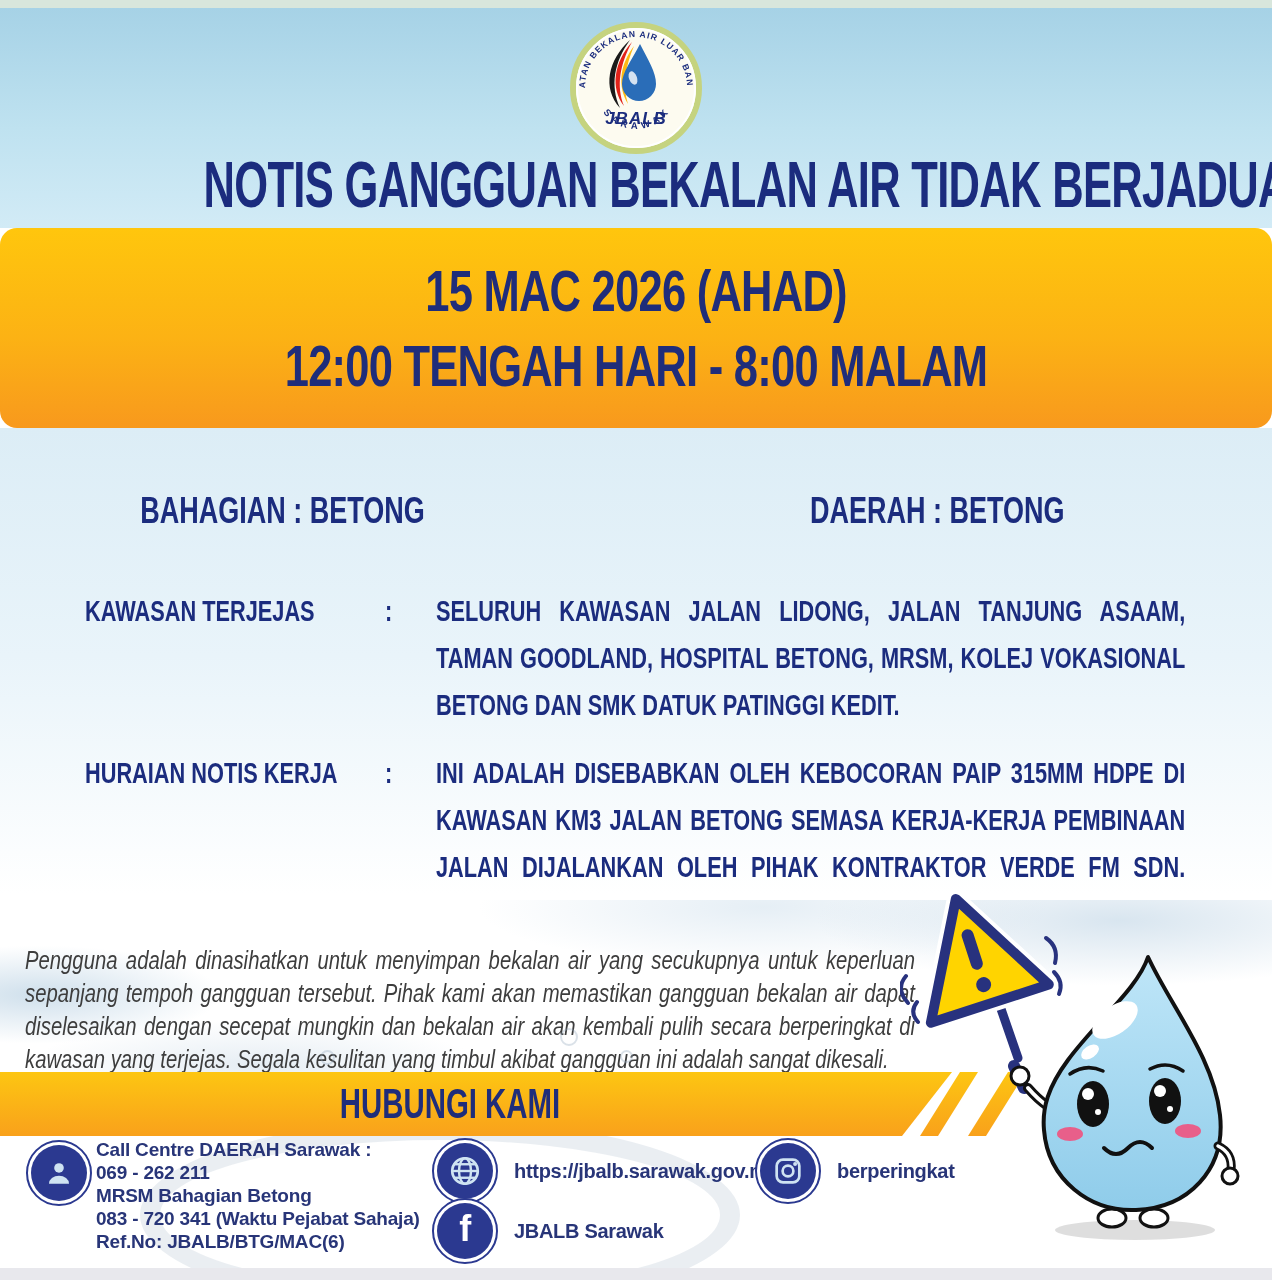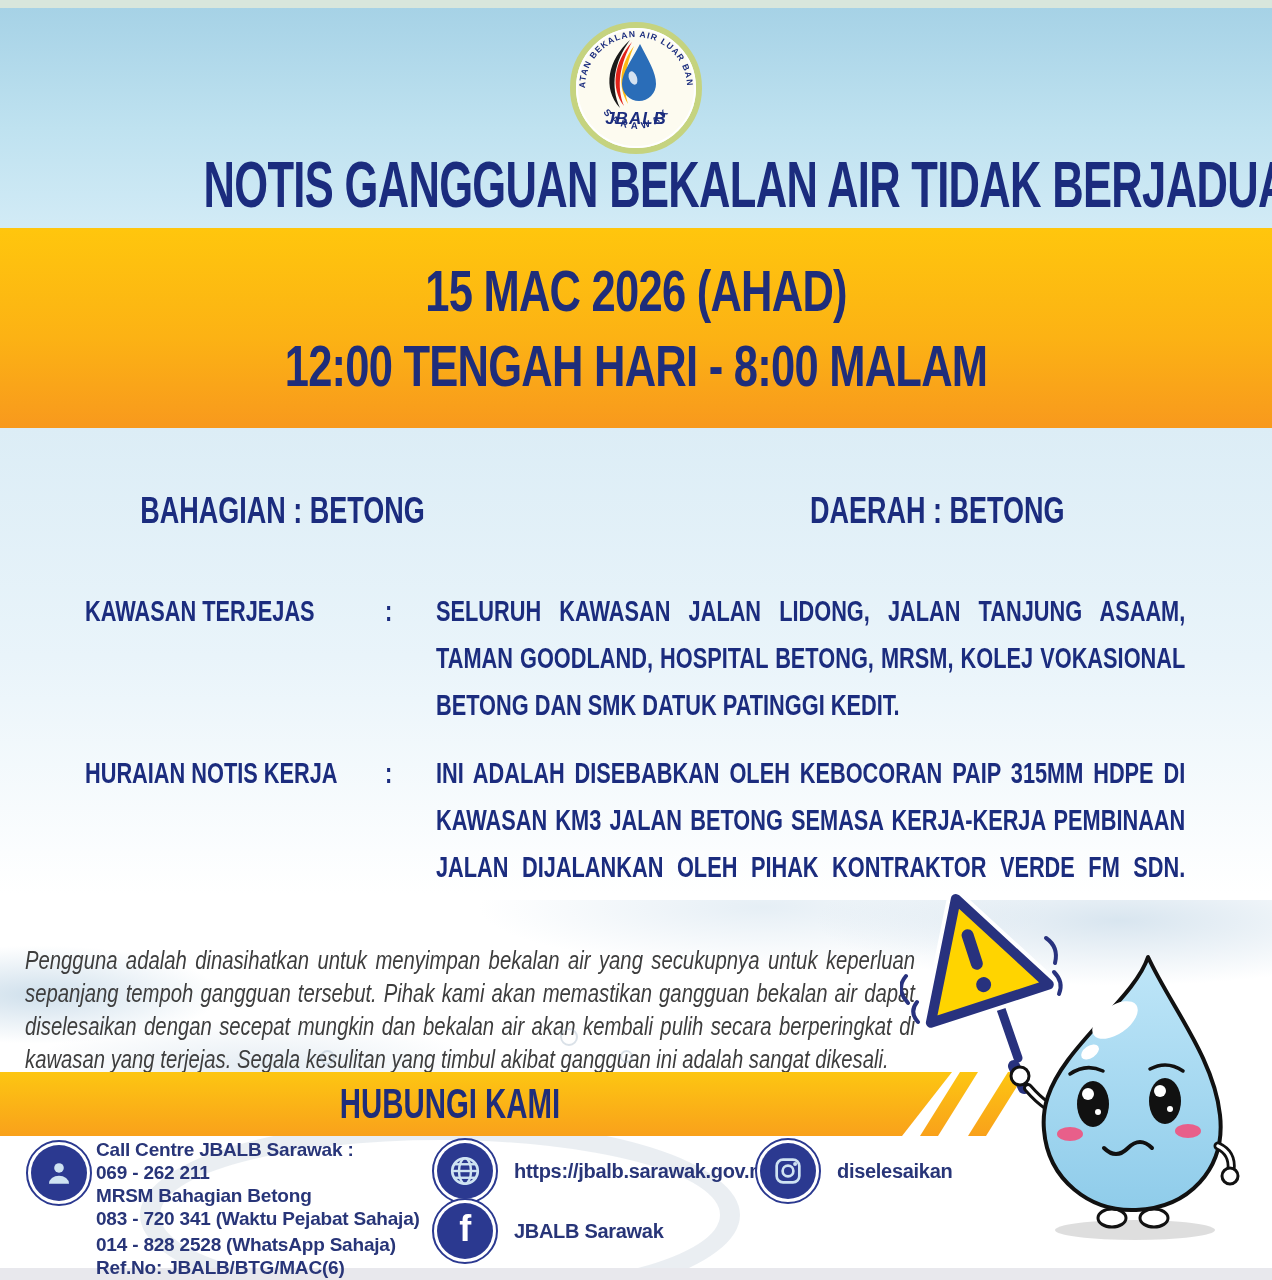--- a/index.html
+++ b/index.html
@@ -15,21 +15,21 @@
   .main-title{
     position:absolute;top:148px;left:0;width:1272px;text-align:center;
     font-size:64px;font-weight:bold;color:#1b2c7e;letter-spacing:-1px;
     transform:scaleX(0.68);transform-origin:center top;white-space:nowrap;
   }
   
   .schedule{
     position:absolute;top:228px;left:0;width:100%;height:200px;
     background:linear-gradient(180deg,#ffc60d 0%,#fcb214 55%,#f8991d 100%);
     color:#1f2d7a;font-weight:bold;text-align:center;
-    display:flex;flex-direction:column;justify-content:center;gap:8px;
+    display:flex;flex-direction:column;justify-content:center;gap:8px;border-radius:17px;
   }
   .schedule .line{font-size:58px;transform:scaleX(0.75);transform-origin:center;white-space:nowrap;letter-spacing:-1px;}
   
   .content{
     position:absolute;top:428px;left:0;width:100%;height:507px;
     background:linear-gradient(180deg,#dcedf6 0%,#e9f4fa 45%,#ffffff 92%);
     color:#1b2c7e;
   }
   .region-row{position:absolute;top:62px;left:0;width:1696px;height:46px;
     transform:scaleX(0.75);transform-origin:0 0;font-size:36px;font-weight:bold;}
@@ -174,25 +174,24 @@
     <div class="badge contact-left-badge">
       <div class="badge-inner">
         <svg viewBox="0 0 24 24" width="32" height="32">
           <circle cx="12" cy="8.2" r="3.6" fill="#cfe3f2"></circle>
           <path d="M4.5,20 a7.5,6 0 0 1 15,0 Z" fill="#cfe3f2"></path>
         </svg>
       </div>
     </div>
 
     <div class="contact-left">
-      <div>Call Centre JBALB Sarawak :</div>
+      <div>Call Centre DAERAH Sarawak :</div>
       <div>069 - 262 211</div>
       <div>MRSM Bahagian Betong</div>
       <div>083 - 720 341 (Waktu Pejabat Sahaja)</div>
-      <div style="margin-top:3px;">014 - 828 2528 (WhatsApp Sahaja)</div>
       <div>Ref.No: JBALB/BTG/MAC(6)</div>
     </div>
 
     <div class="contact-mid-row row-web">
       <div class="badge">
         <div class="badge-inner">
           <svg viewBox="0 0 24 24" width="36" height="36">
             <circle cx="12" cy="12" r="8.5" fill="none" stroke="#cfe3f2" stroke-width="1.8"></circle>
             <ellipse cx="12" cy="12" rx="4" ry="8.5" fill="none" stroke="#cfe3f2" stroke-width="1.6"></ellipse>
             <line x1="3.5" y1="12" x2="20.5" y2="12" stroke="#cfe3f2" stroke-width="1.6"></line>
@@ -216,21 +215,21 @@
     <div class="contact-mid-row row-ig">
       <div class="badge">
         <div class="badge-inner">
           <svg viewBox="0 0 24 24" width="34" height="34">
             <rect x="4" y="4" width="16" height="16" rx="4.5" fill="none" stroke="#cfe3f2" stroke-width="1.9"></rect>
             <circle cx="12" cy="12" r="3.8" fill="none" stroke="#cfe3f2" stroke-width="1.9"></circle>
             <circle cx="17" cy="7" r="1.4" fill="#cfe3f2"></circle>
           </svg>
         </div>
       </div>
-      <span>diselesaikan</span>
+      <span>berperingkat</span>
     </div>
   </div>
 
   <div class="bottom-bar"></div>
 
   <div class="mascot">
     <svg viewBox="0 0 372 400" width="372" height="400">
 
       <ellipse cx="235" cy="350" rx="80" ry="10" fill="#d8d8d8" opacity="0.85"></ellipse>
 

